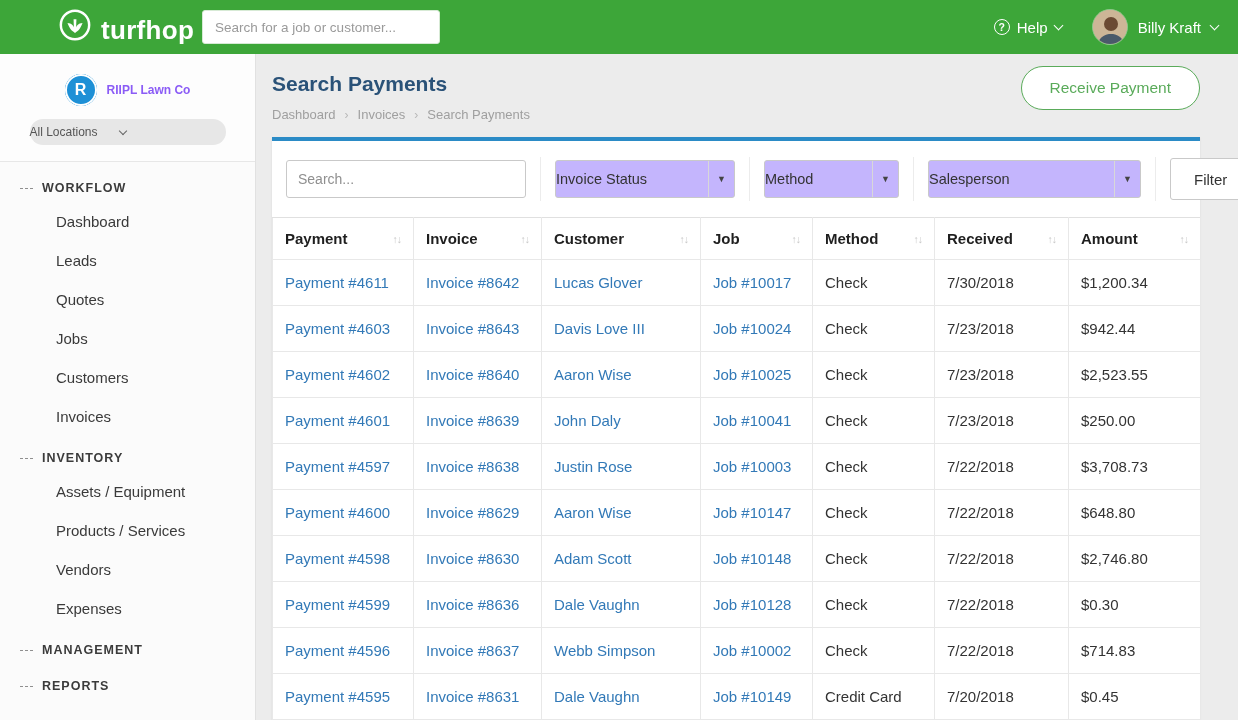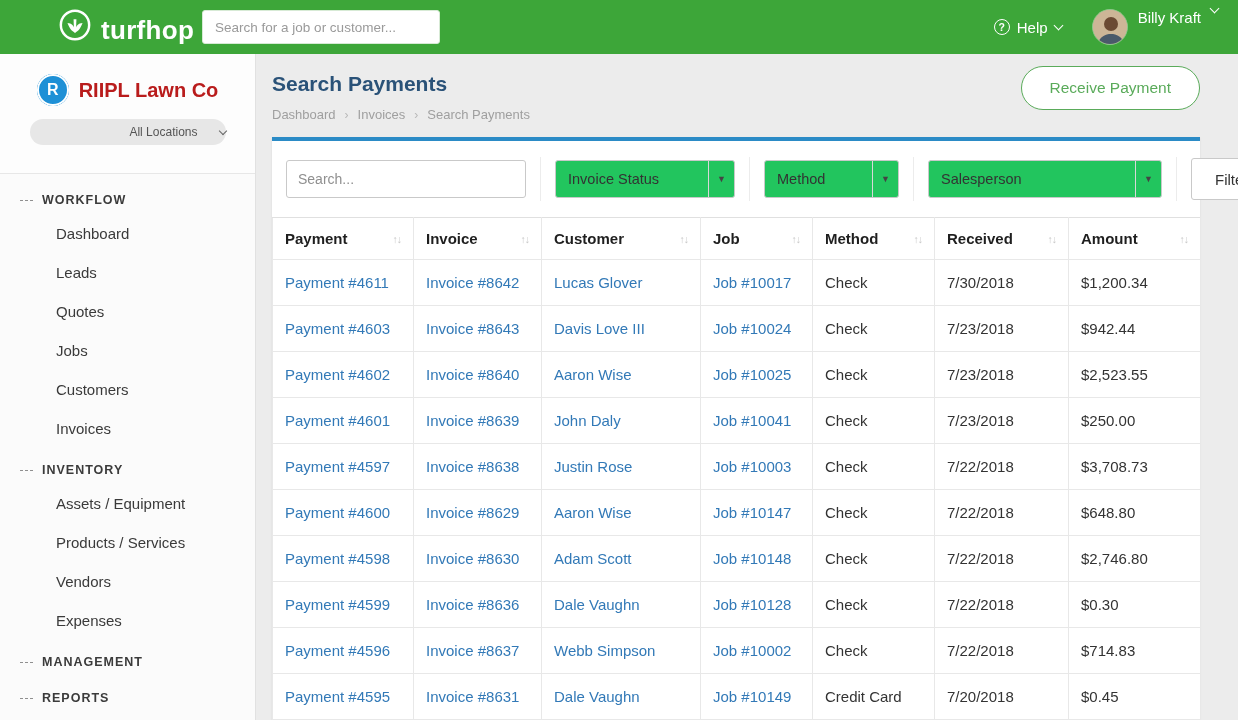--- a/index.html
+++ b/index.html
@@ -9,56 +9,56 @@
   
   .topbar{position:fixed;top:0;left:0;width:1238px;height:54px;background:var(--brand_green,#3da639);display:flex;align-items:center;padding:0 20px;z-index:20}
   .logo{display:flex;align-items:flex-end;gap:9px;margin:0 8px 0 38px;cursor:pointer}
   .logo-text{color:#fff;font-size:26px;font-weight:700;letter-spacing:.3px}
   .topbar-search{width:238px;height:34px;border:1px solid #d7ead5;border-radius:3px;padding:0 12px;font-size:13.5px;color:#444;outline:none;background:#fff}
   .topbar-search::placeholder{color:#9a9a9a}
   .topbar-right{margin-left:auto;display:flex;align-items:center;gap:30px;color:#fff}
   .help{display:flex;align-items:center;gap:7px;font-size:15px;cursor:pointer}
   .help-q{width:16px;height:16px;border:1.4px solid #fff;border-radius:50%;display:flex;align-items:center;justify-content:center;font-size:10.5px;font-weight:bold}
   .chev{width:7px;height:7px;border-right:1.6px solid currentColor;border-bottom:1.6px solid currentColor;transform:rotate(45deg);display:inline-block;margin-top:-4px}
-  .userbox{display:flex;gap:10px;cursor:pointer}
+  .userbox{display:flex;align-items:center;gap:10px;cursor:pointer}
   .avatar{width:36px;height:36px;border-radius:50%;background:#cdb697;overflow:hidden;display:block;border:1px solid #8bc98b}
   .user-name{font-size:15px}
 
   
   .sidebar{position:fixed;top:54px;left:0;bottom:0;width:256px;background:#fbfbfb;border-right:1px solid #e1e1e1;z-index:10}
   .company{padding:20px 0 16px;background:#fdfdfd;border-bottom:1px solid #e7e7e7;text-align:center}
   .company-row{display:flex;align-items:center;justify-content:center;gap:10px}
   .r-badge{width:32px;height:32px;border-radius:50%;background:#1e90d6;color:#fff;font-weight:bold;font-size:16px;display:flex;align-items:center;justify-content:center;box-shadow:inset 0 0 0 2px #fff,inset 0 0 0 3px #1e90d6}
-  .company-name{font-size:20px;font-weight:bold;color:#b91c1c}
-  .loc-pill{margin:13px auto 12px;width:196px;height:26px;background:#e7e7e7;border-radius:13px;display:flex;align-items:center;justify-content:flex-end;gap:22px;font-size:12px;color:#555;cursor:pointer}
+  .company-name{font-size:12px;font-weight:bold;color:#8b5cf6}
+  .loc-pill{margin:13px auto 0;width:196px;height:26px;background:#e7e7e7;border-radius:13px;display:flex;align-items:center;justify-content:flex-start;gap:22px;font-size:12px;color:#555;cursor:pointer}
   .loc-pill .chev{border-color:#666;width:6px;height:6px;margin-top:-2px}
   .nav{padding-top:4px}
   .section-head{display:flex;align-items:center;gap:9px;padding:15px 0 7px 20px;font-size:12.5px;font-weight:bold;letter-spacing:1px;color:#3b3b3b}
   .tree-dash{width:13px;border-top:1.4px dashed #8f8f8f;display:inline-block}
   .nav-item{padding:11px 0 11px 56px;font-size:15px;color:#3a3a3a;cursor:pointer}
 
   
   .main{margin-left:256px;padding:66px 38px 0 16px;position:relative}
   .page-title{font-size:21px;font-weight:bold;color:#2a5278;margin-top:6px}
   .breadcrumb{margin-top:11px;font-size:13px;color:#9f9f9f;display:flex;align-items:center;gap:9px}
   .breadcrumb a{color:#9f9f9f;text-decoration:none;cursor:pointer}
   .crumb-sep{color:#b8b8b8;font-size:12px}
   .receive-btn{position:absolute;top:66px;right:38px;height:44px;padding:8px 28px;border:1px solid #5aab5a;border-radius:22px;background:#fff;color:#5aab5a;font-size:15.5px;cursor:pointer;font-family:inherit}
 
   .card{margin-top:15px;background:#fff;border-top:4px solid #2b8bc6;box-shadow:0 1px 2px rgba(0,0,0,.08)}
   .filters{display:flex;align-items:center;padding:14px 0}
   .fcell{padding:3px 14px;border-right:1px solid #ececec;display:flex;}
   .fcell:last-child{border-right:none}
   .filter-search{width:240px;height:38px;border:1px solid #c9c9c9;border-radius:3px;padding:0 11px;font-size:14px;color:#444;outline:none}
   .filter-search::placeholder{color:#8f8f8f}
-  .fselect{display:flex;align-items:center;justify-content:space-between;height:38px;border:1px solid #c9c9c9;border-radius:3px;background:#22c55e;cursor:pointer;font-size:14.5px;color:#333;padding-left:12px;overflow:hidden}
+  .fselect{display:flex;align-items:center;justify-content:space-between;height:38px;border:1px solid #c9c9c9;border-radius:3px;background:#c4b5fd;cursor:pointer;font-size:14.5px;color:#333;overflow:hidden}
   .fselect .caret{width:26px;align-self:stretch;border-left:1px solid #d8d8d8;display:flex;align-items:center;justify-content:center;font-size:9px;color:#444;margin-left:12px}
   .w-status{width:180px}
   .w-method{width:135px}
-  .w-sales{width:234px}
+  .w-sales{width:213px}
   .filter-btn{height:42px;padding:0 23px;border:1px solid #c9c9c9;border-radius:3px;background:#fff;font-size:15px;color:#333;cursor:pointer;font-family:inherit}
 
   table{width:100%;border-collapse:collapse;font-size:15px;table-layout:fixed}
   th,td{border:1px solid #e8e8e8;padding:12px 12px;text-align:left;overflow:hidden;white-space:nowrap}
   th{font-size:15px;color:#1f1f1f;border-top:1px solid #e0e0e0;cursor:pointer;background:#fff}
   td{color:#333;height:46px}
   td a{color:#3279b7;text-decoration:none;cursor:pointer}
   .sort{float:right;color:#c9c9c9;font-size:10.5px;letter-spacing:-1px;margin-top:3px}
 </style>
 </head>

